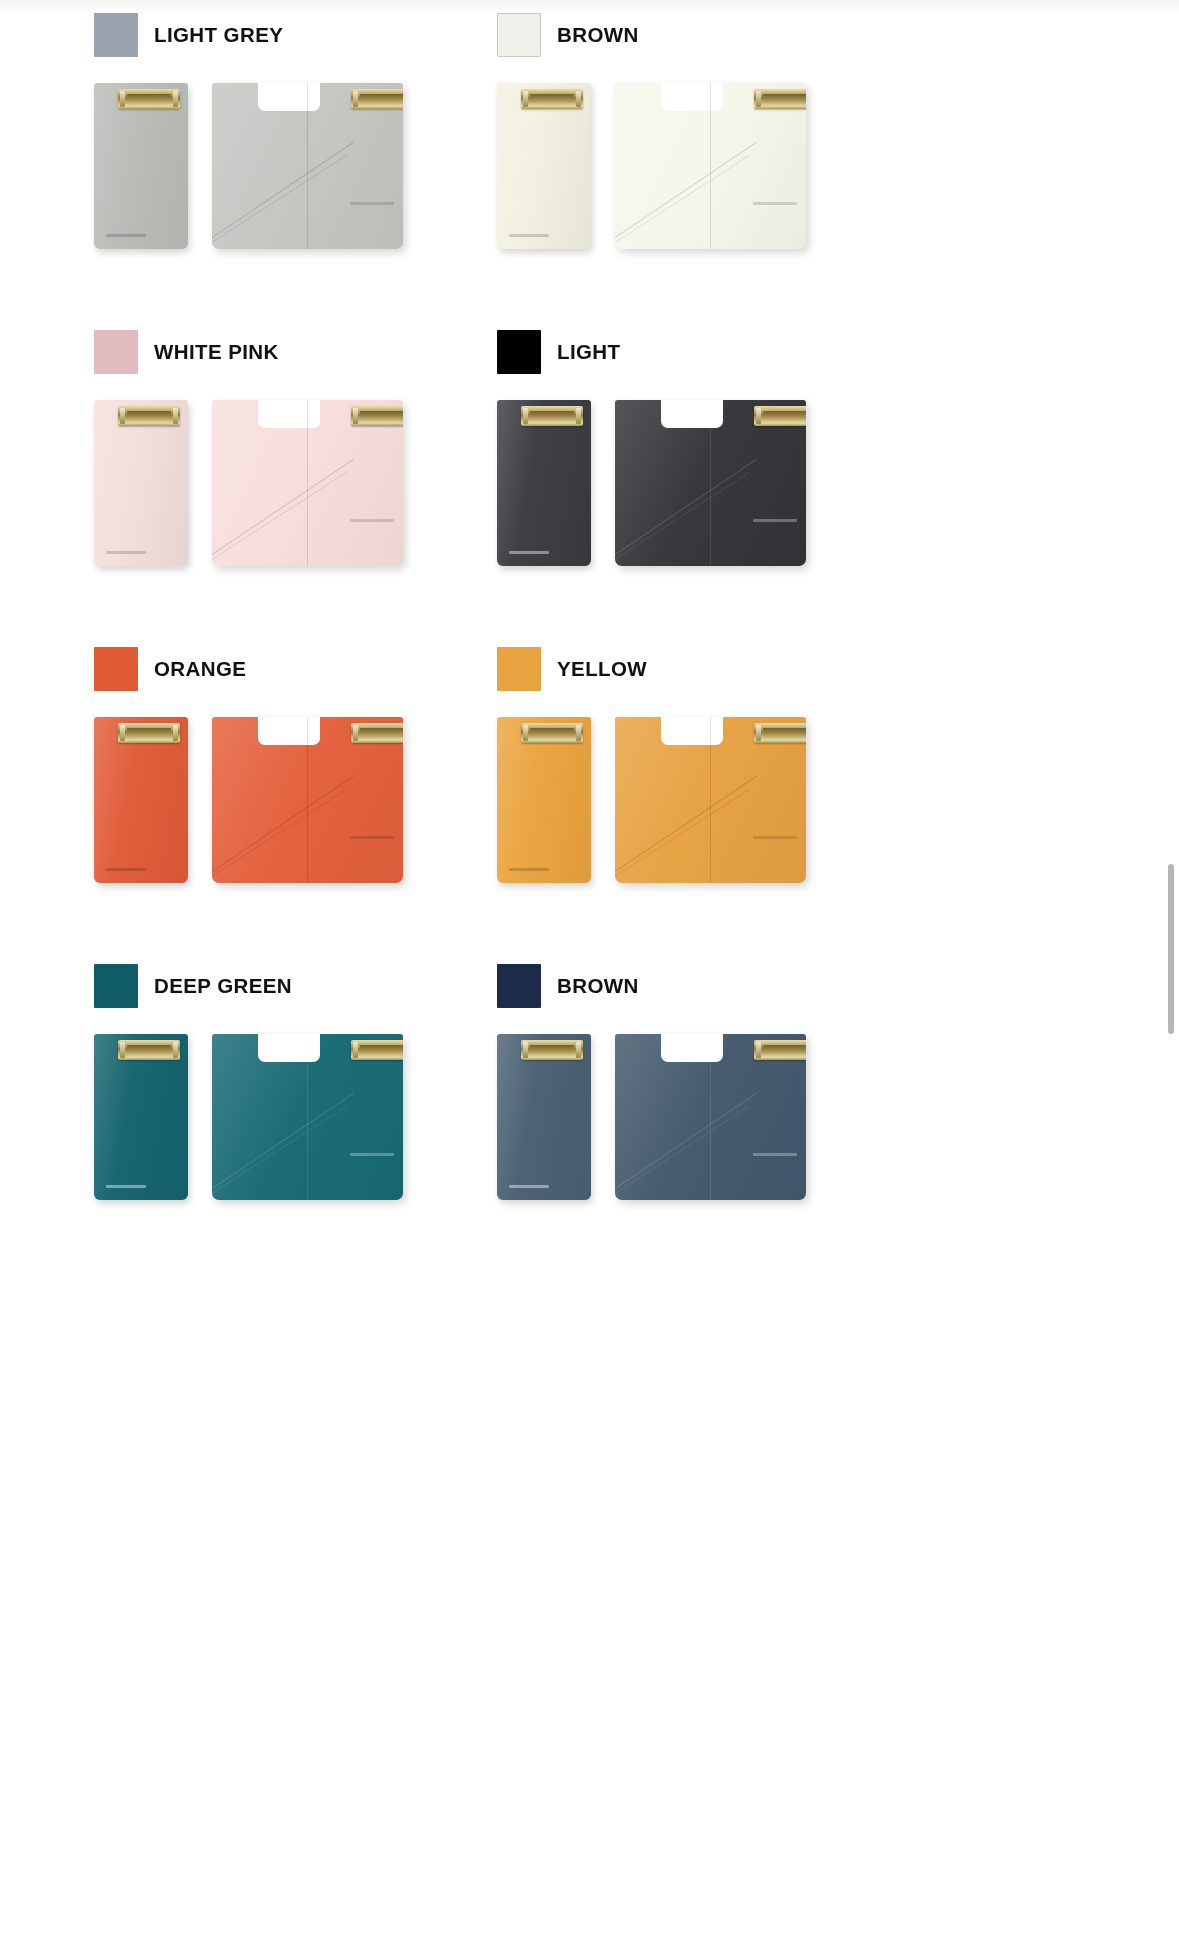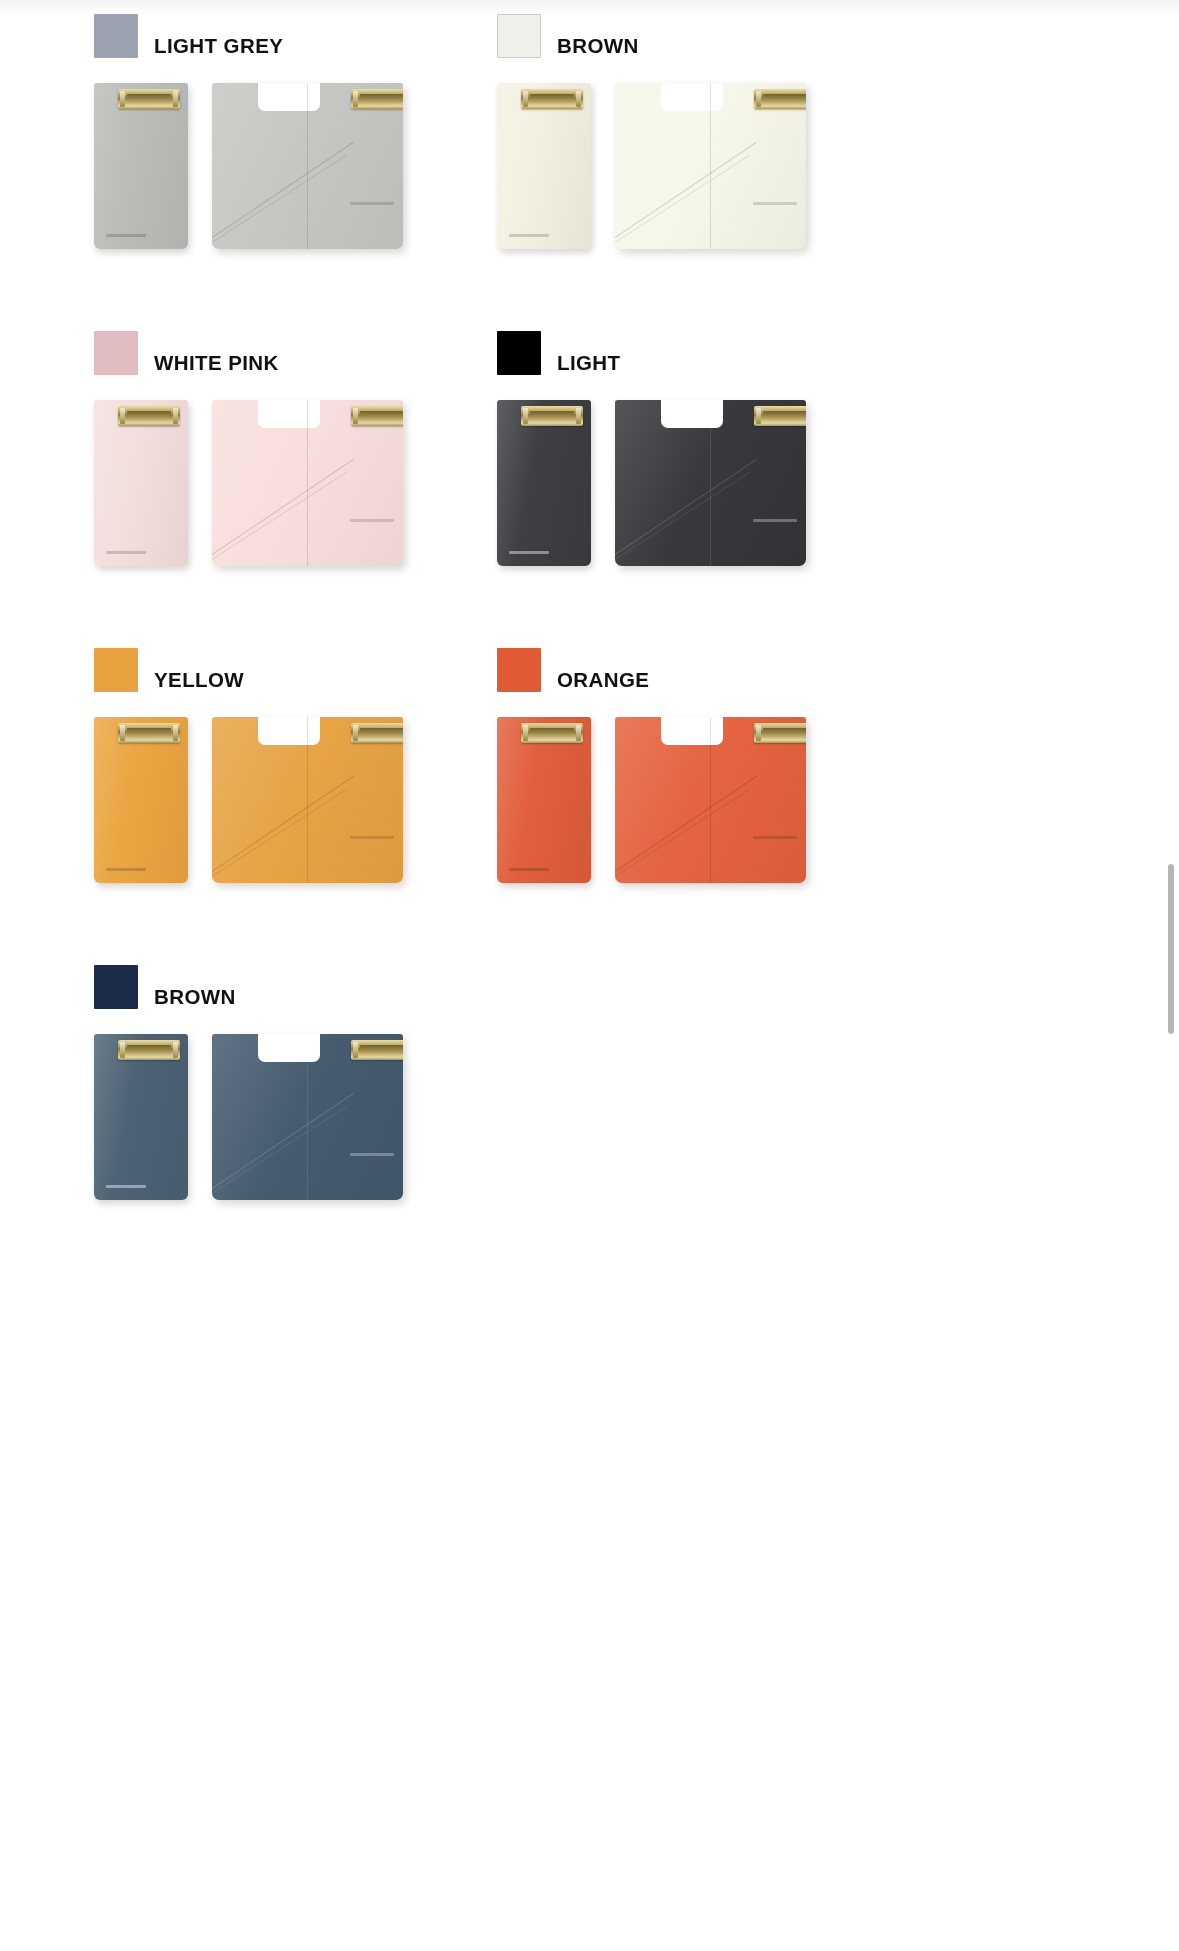--- a/index.html
+++ b/index.html
@@ -35,21 +35,21 @@
 
   .color-block {
     position: relative;
     width: 403px;
     height: 317px;
     padding-left: 94px;
   }
 
   .swatch-row {
     display: flex;
-    align-items: flex-end;
+    align-items: center;
     height: 46px;
     margin-top: 68px;
   }
   .swatch {
     width: 44px; height: 44px;
     flex: 0 0 44px;
     border-radius: 1px;
   }
   .swatch.bordered { border: 1px solid #c9cbc8; }
   .swatch-label {
@@ -308,20 +308,46 @@
             <div class="brandmark"></div>
             <div class="sheen"></div>
             <div class="clip clip-open">
               <div class="bar"></div>
             </div>
           </div>
         </div>
       </div>
       <div class="color-block">
         <div class="swatch-row">
+          <div class="swatch" style="background: rgb(224, 91, 51);"></div>
+          <div class="swatch-label">ORANGE</div>
+        </div>
+        <div class="products">
+          <div class="cb-closed light" style="background: rgb(225, 92, 57);">
+            <div class="sheen"></div>
+            <div class="brandmark"></div>
+            <div class="clip clip-closed">
+              <div class="bar"></div>
+            </div>
+          </div>
+          <div class="cb-open light" style="background: rgb(228, 96, 60);">
+            <div class="notch"></div>
+            <div class="spine"></div>
+            <div class="diag"></div>
+            <div class="diag2"></div>
+            <div class="brandmark"></div>
+            <div class="sheen"></div>
+            <div class="clip clip-open">
+              <div class="bar"></div>
+            </div>
+          </div>
+        </div>
+      </div>
+      <div class="color-block">
+        <div class="swatch-row">
           <div class="swatch" style="background: rgb(232, 162, 63);"></div>
           <div class="swatch-label">YELLOW</div>
         </div>
         <div class="products">
           <div class="cb-closed light" style="background: rgb(235, 164, 63);">
             <div class="sheen"></div>
             <div class="brandmark"></div>
             <div class="clip clip-closed">
               <div class="bar"></div>
             </div>
@@ -334,32 +360,32 @@
             <div class="brandmark"></div>
             <div class="sheen"></div>
             <div class="clip clip-open">
               <div class="bar"></div>
             </div>
           </div>
         </div>
       </div>
       <div class="color-block">
         <div class="swatch-row">
-          <div class="swatch" style="background: rgb(224, 91, 51);"></div>
-          <div class="swatch-label">ORANGE</div>
-        </div>
-        <div class="products">
-          <div class="cb-closed light" style="background: rgb(225, 92, 57);">
-            <div class="sheen"></div>
-            <div class="brandmark"></div>
-            <div class="clip clip-closed">
-              <div class="bar"></div>
-            </div>
-          </div>
-          <div class="cb-open light" style="background: rgb(228, 96, 60);">
+          <div class="swatch" style="background: rgb(15, 92, 102);"></div>
+          <div class="swatch-label">DEEP GREEN</div>
+        </div>
+        <div class="products">
+          <div class="cb-closed dark" style="background: rgb(21, 100, 110);">
+            <div class="sheen"></div>
+            <div class="brandmark"></div>
+            <div class="clip clip-closed">
+              <div class="bar"></div>
+            </div>
+          </div>
+          <div class="cb-open dark" style="background: rgb(24, 106, 116);">
             <div class="notch"></div>
             <div class="spine"></div>
             <div class="diag"></div>
             <div class="diag2"></div>
             <div class="brandmark"></div>
             <div class="sheen"></div>
             <div class="clip clip-open">
               <div class="bar"></div>
             </div>
           </div>

